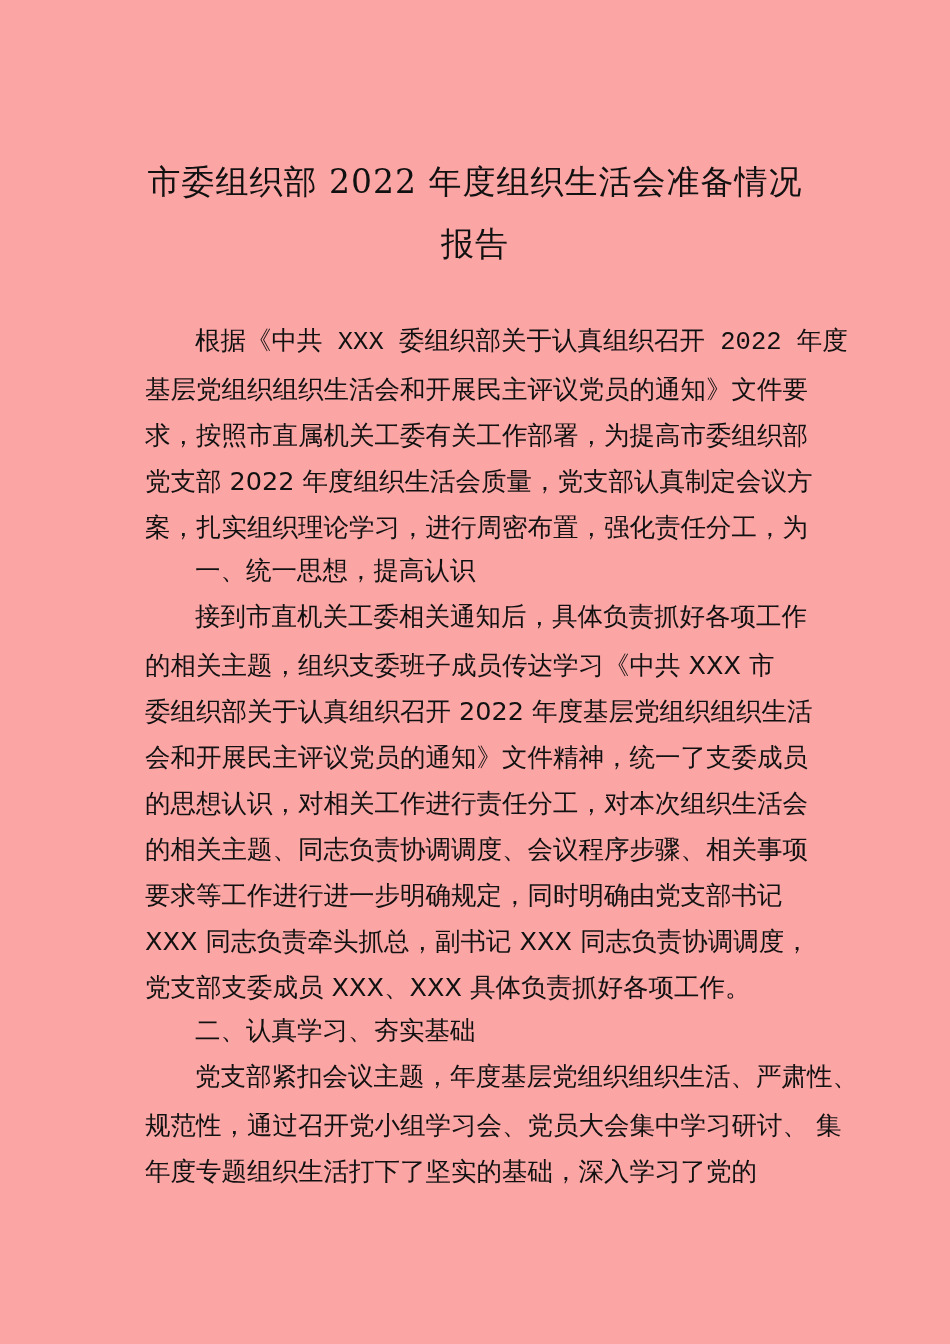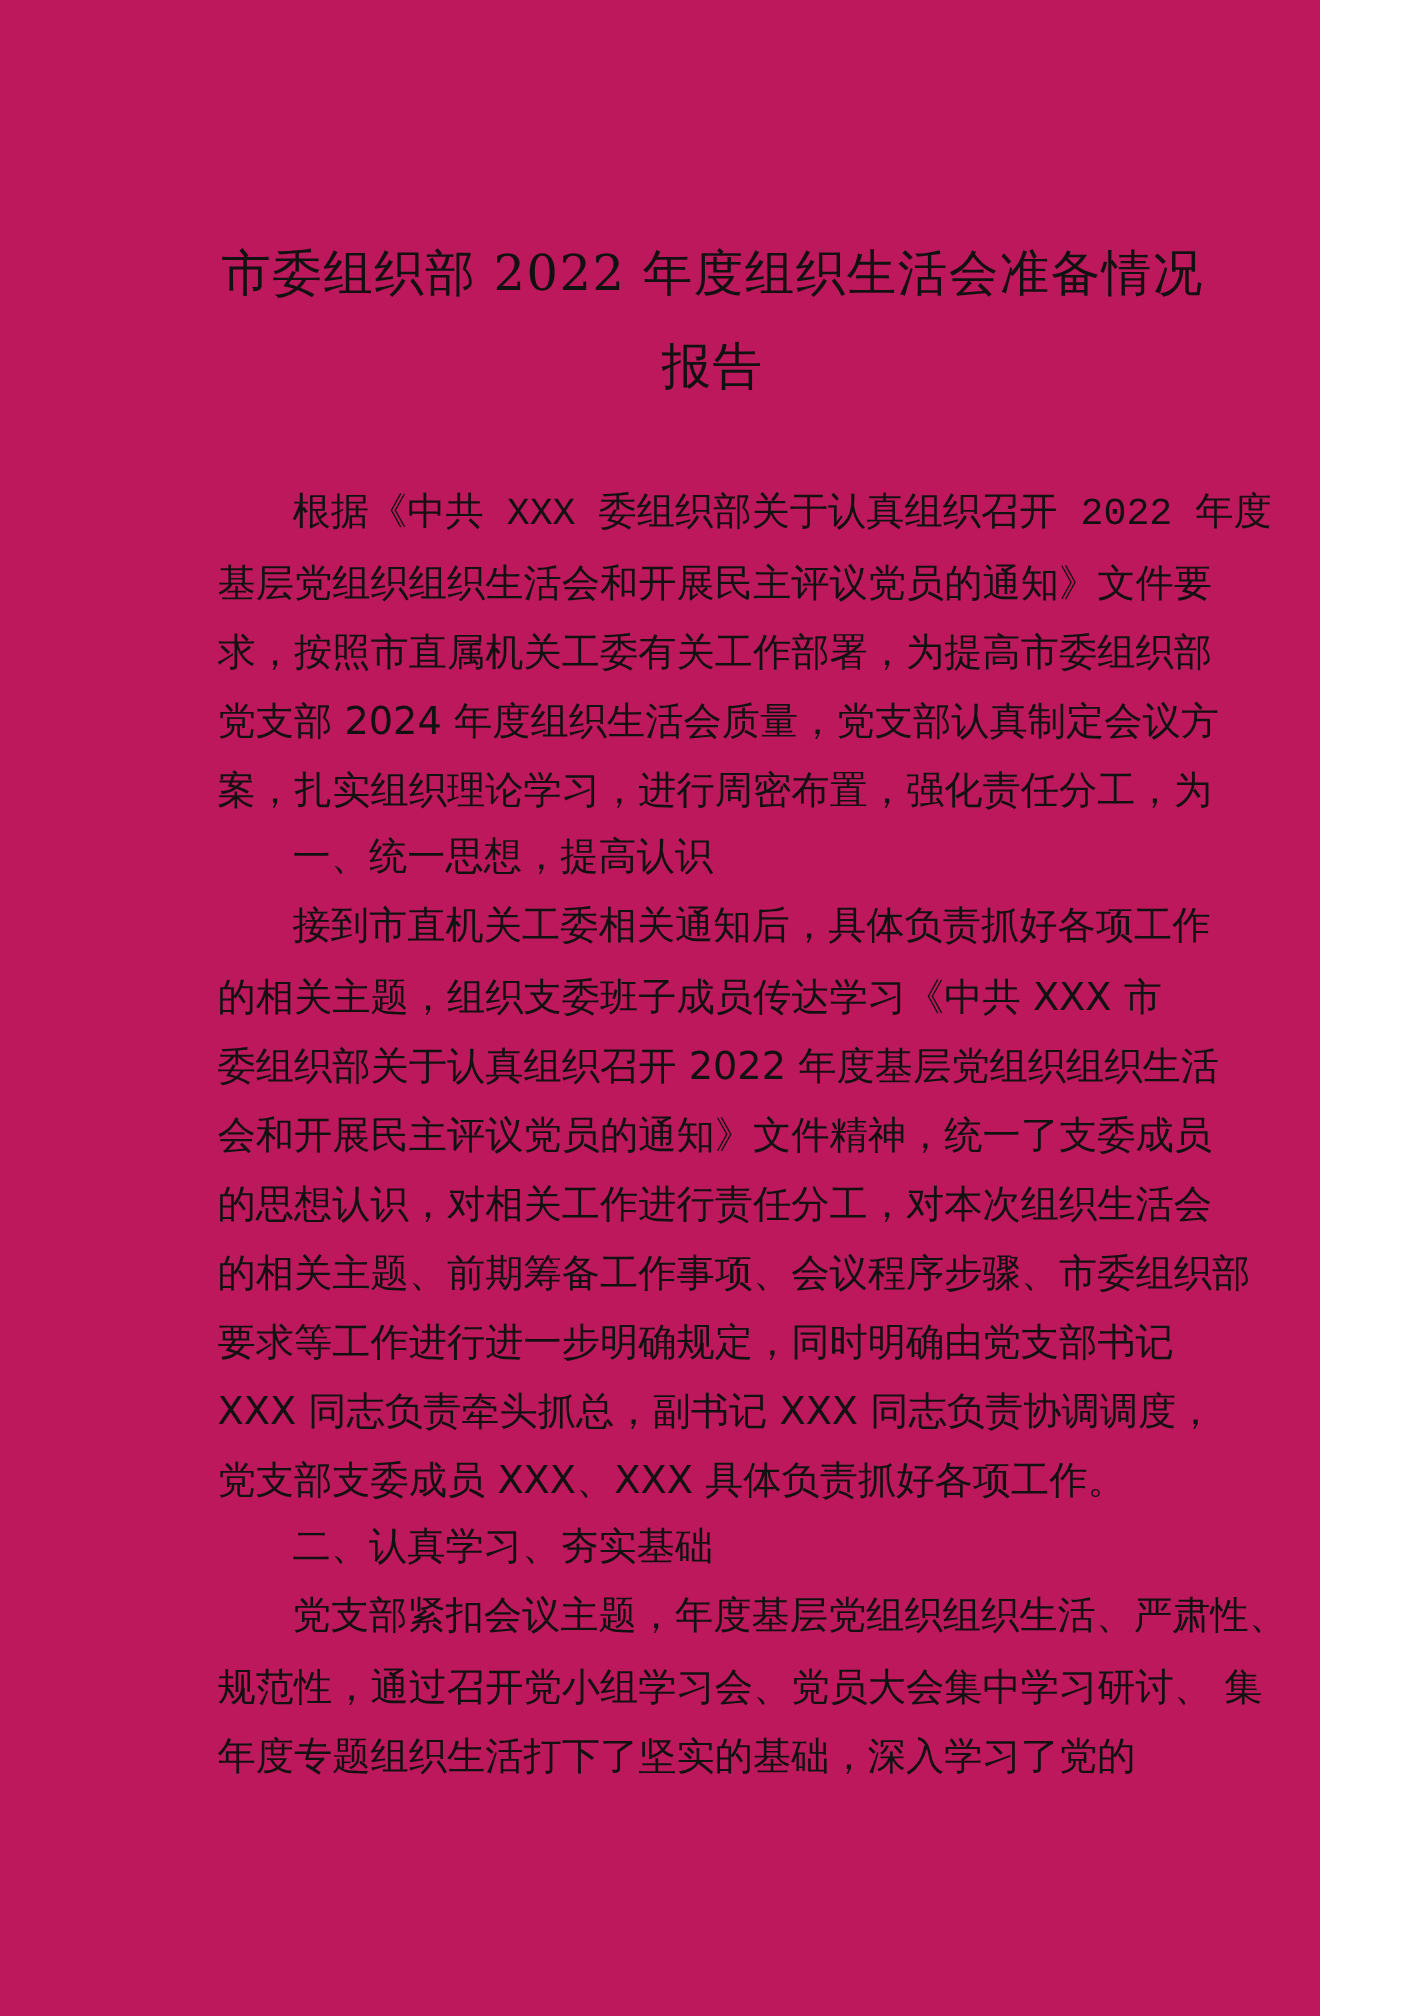--- a/index.html
+++ b/index.html
@@ -1,47 +1,47 @@
 <!DOCTYPE html>
 <html><head>
 <meta charset="utf-8">
 <style>
   html, body { margin: 0; padding: 0; background: #ffffff; }
   body { width: 950px; height: 1344px; position: relative; overflow: hidden;
          font-family: "DejaVu Sans", sans-serif; color: #111; }
-  .page { position: absolute; left: 0; top: 0; width: 880px; height: 1344px; background: #be185d; }
+  .page { position: absolute; left: 0; top: 0; width: 950px; height: 1344px; background: #fca5a5; }
   .title { position: absolute; left: 0; width: 950px; text-align: center;
            font-family: "DejaVu Serif", "Liberation Serif", serif;
            font-size: 33px; font-weight: normal; letter-spacing: 1px; color: #111; }
   .title.l1 { top: 160px; }
   .title.l2 { top: 222px; }
   .body { position: absolute; left: 145px; top: 320px; width: 680px; }
   .line { height: 46px; line-height: 46px; font-size: 25.5px; white-space: nowrap; color: #111; }
   .indent { padding-left: 50px; font-family: Liberation Mono, monospace; }
 </style>
 </head>
 <body>
 
 <div class="page">
   <div class="title l1">市委组织部  2022 年度组织生活会准备情况</div>
   <div class="title l2">报告</div>
 
   <div class="body">
     <div class="line indent">根据《中共 XXX 委组织部关于认真组织召开 2022 年度</div>
     <div class="line">基层党组织组织生活会和开展民主评议党员的通知》文件要</div>
     <div class="line">求，按照市直属机关工委有关工作部署，为提高市委组织部</div>
-    <div class="line">党支部 2024  年度组织生活会质量，党支部认真制定会议方</div>
+    <div class="line">党支部 2022  年度组织生活会质量，党支部认真制定会议方</div>
     <div class="line">案，扎实组织理论学习，进行周密布置，强化责任分工，为</div>
     <div class="line indent">一、统一思想，提高认识</div>
     <div class="line indent">接到市直机关工委相关通知后，具体负责抓好各项工作</div>
     <div class="line">的相关主题，组织支委班子成员传达学习《中共 XXX 市</div>
     <div class="line">委组织部关于认真组织召开 2022  年度基层党组织组织生活</div>
     <div class="line">会和开展民主评议党员的通知》文件精神，统一了支委成员</div>
     <div class="line">的思想认识，对相关工作进行责任分工，对本次组织生活会</div>
-    <div class="line">的相关主题、前期筹备工作事项、会议程序步骤、市委组织部</div>
+    <div class="line">的相关主题、同志负责协调调度、会议程序步骤、相关事项</div>
     <div class="line">要求等工作进行进一步明确规定，同时明确由党支部书记</div>
     <div class="line">XXX 同志负责牵头抓总，副书记 XXX 同志负责协调调度，</div>
     <div class="line">党支部支委成员 XXX、XXX 具体负责抓好各项工作。</div>
     <div class="line indent">二、认真学习、夯实基础</div>
     <div class="line indent">党支部紧扣会议主题，年度基层党组织组织生活、严肃性、</div>
     <div class="line">规范性，通过召开党小组学习会、党员大会集中学习研讨、 集</div>
     <div class="line">年度专题组织生活打下了坚实的基础，深入学习了党的</div>
   </div>
 </div>
 

